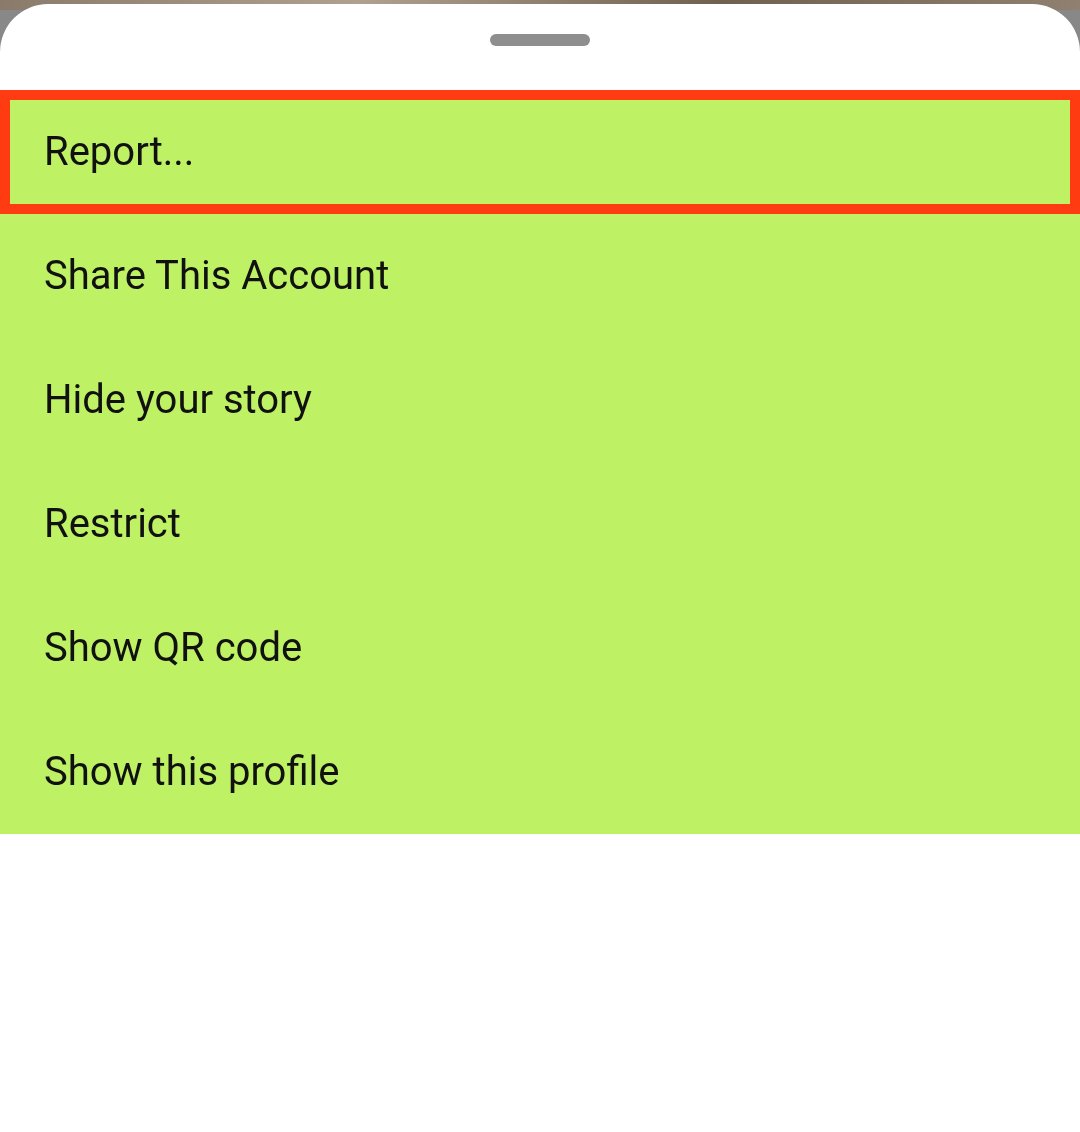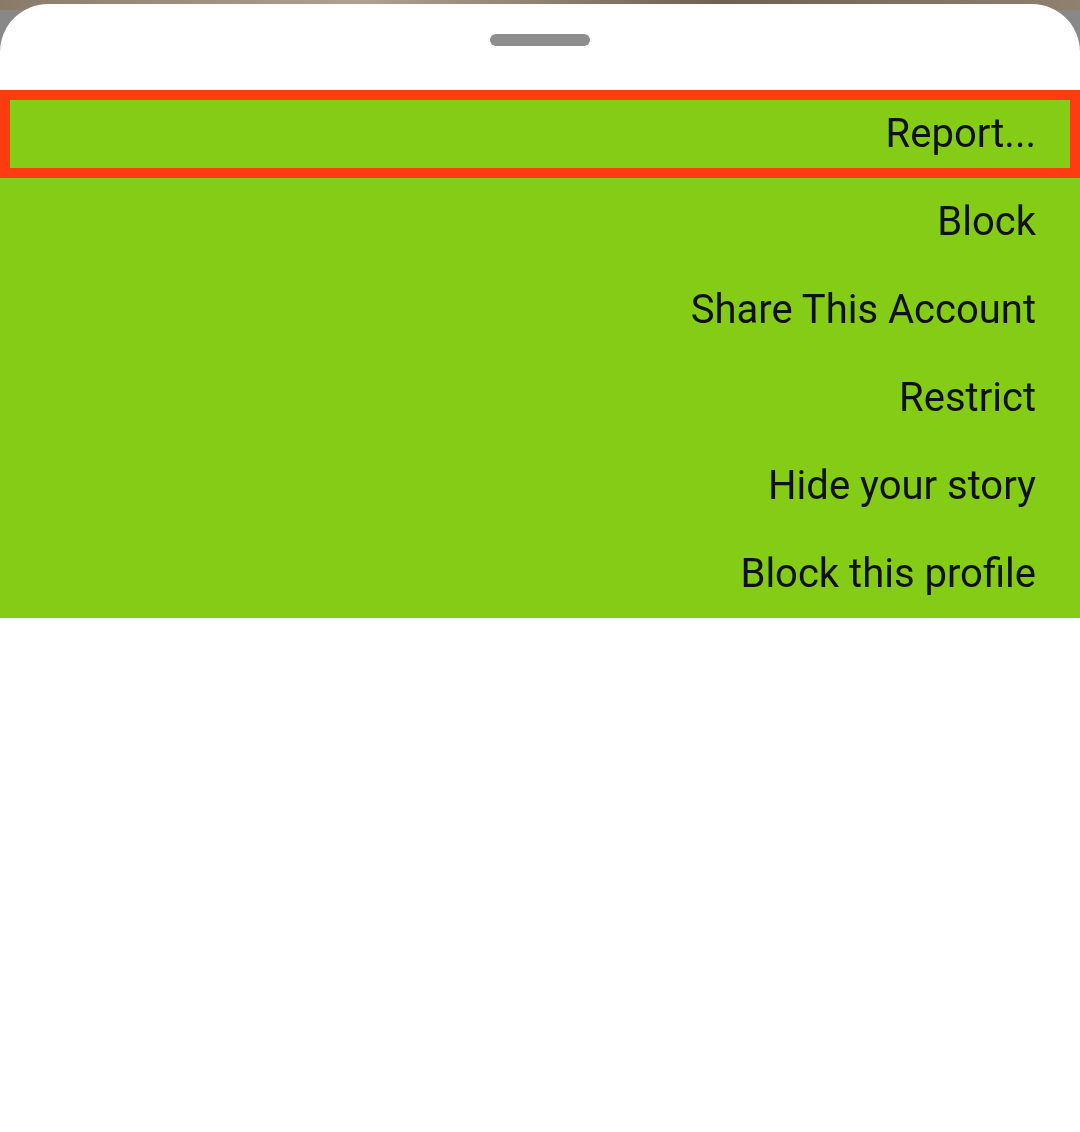--- a/index.html
+++ b/index.html
@@ -40,26 +40,26 @@
       background: #8e8e8e;
       border-radius: 6px;
       margin: 0 auto;
       margin-bottom: 44px;
     }
     .menu-list {
       display: flex;
       flex-direction: column;
     }
     .menu-item {
-      padding: 20px 44px;
+      padding: 38px 44px;
       font-size: 40px;
       color: #111;
       cursor: pointer;
-      background: #84cc16;
-      text-align: right;
+      background: #bef264;
+      text-align: left;
       border: none;
       width: 100%;
       font-family: inherit;
       line-height: 1.2;
     }
     .menu-item.highlighted {
       outline: 10px solid #ff3b12;
       outline-offset: -10px;
       position: relative;
     }
@@ -69,28 +69,28 @@
 
 <div class="backdrop"></div>
 
 <div class="sheet">
   <div class="drag-handle"></div>
   <div class="menu-list">
     <button class="menu-item highlighted">
       <span>Report...</span>
     </button>
     <button class="menu-item">
-      <span>Block</span>
+      <span>Share This Account</span>
     </button>
     <button class="menu-item">
-      <span>Share This Account</span>
+      <span>Hide your story</span>
     </button>
     <button class="menu-item">
       <span>Restrict</span>
     </button>
     <button class="menu-item">
-      <span>Hide your story</span>
+      <span>Show QR code</span>
     </button>
     <button class="menu-item">
-      <span>Block this profile</span>
+      <span>Show this profile</span>
     </button>
   </div>
 </div>
 
 </body></html>

